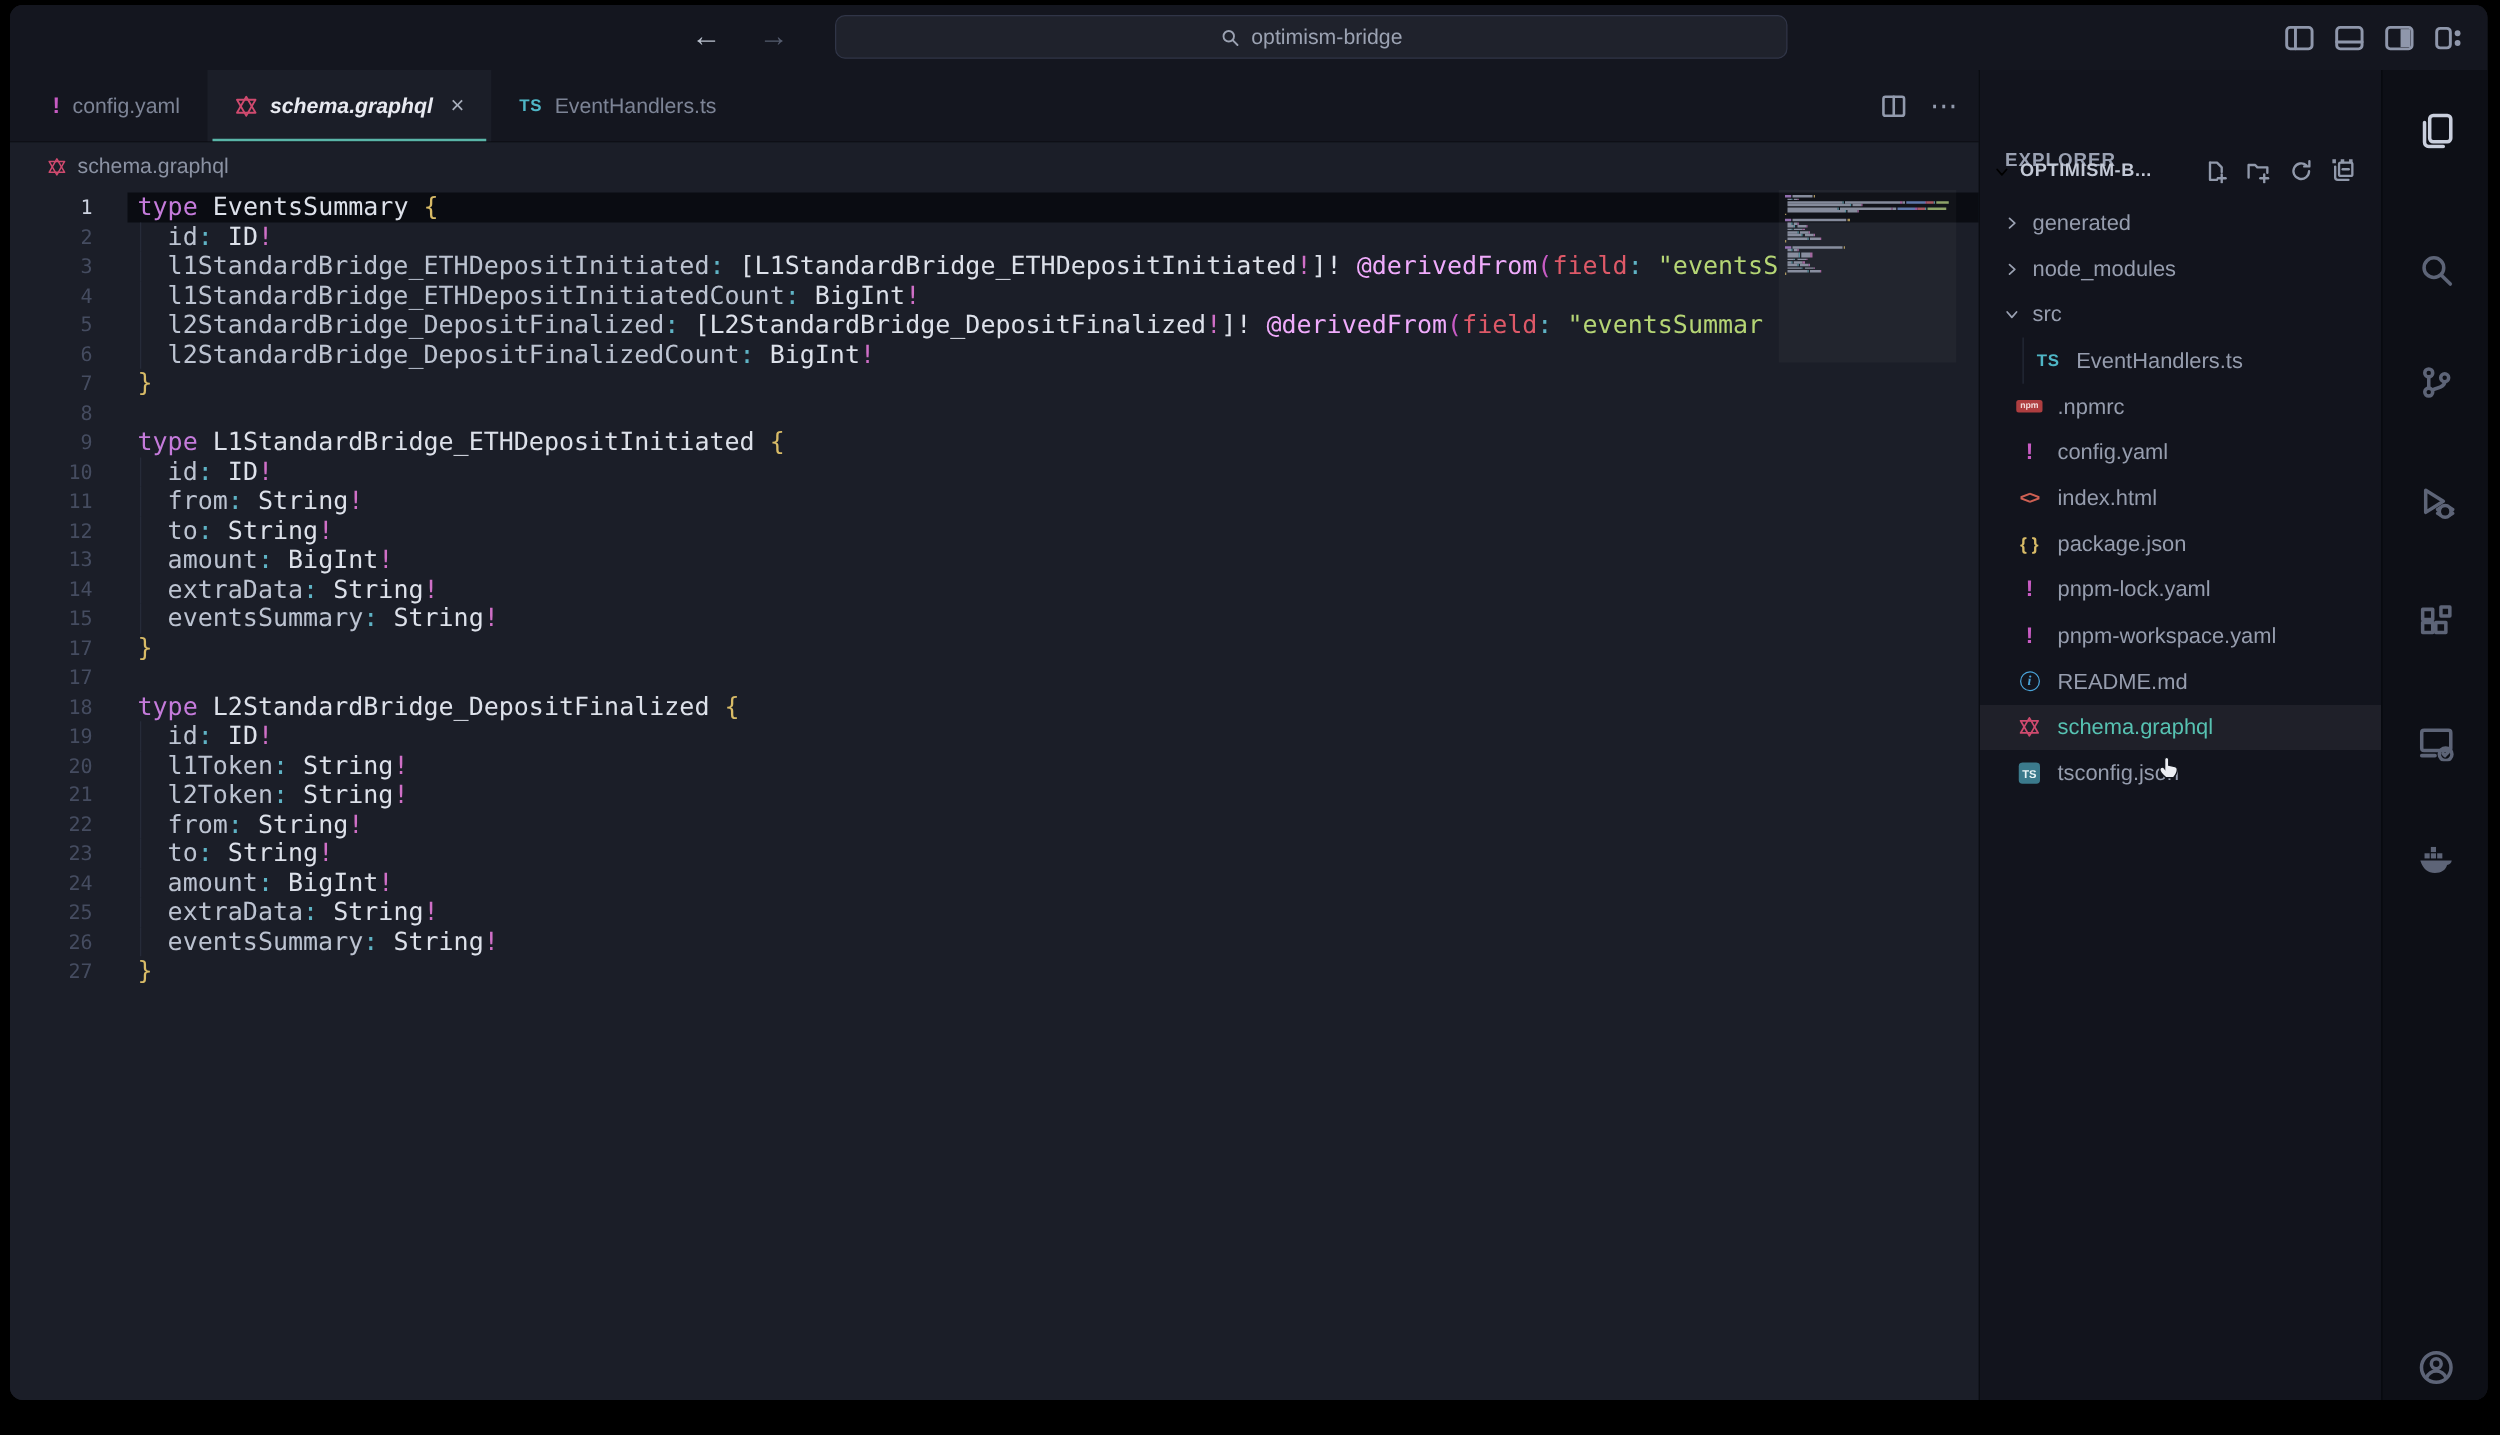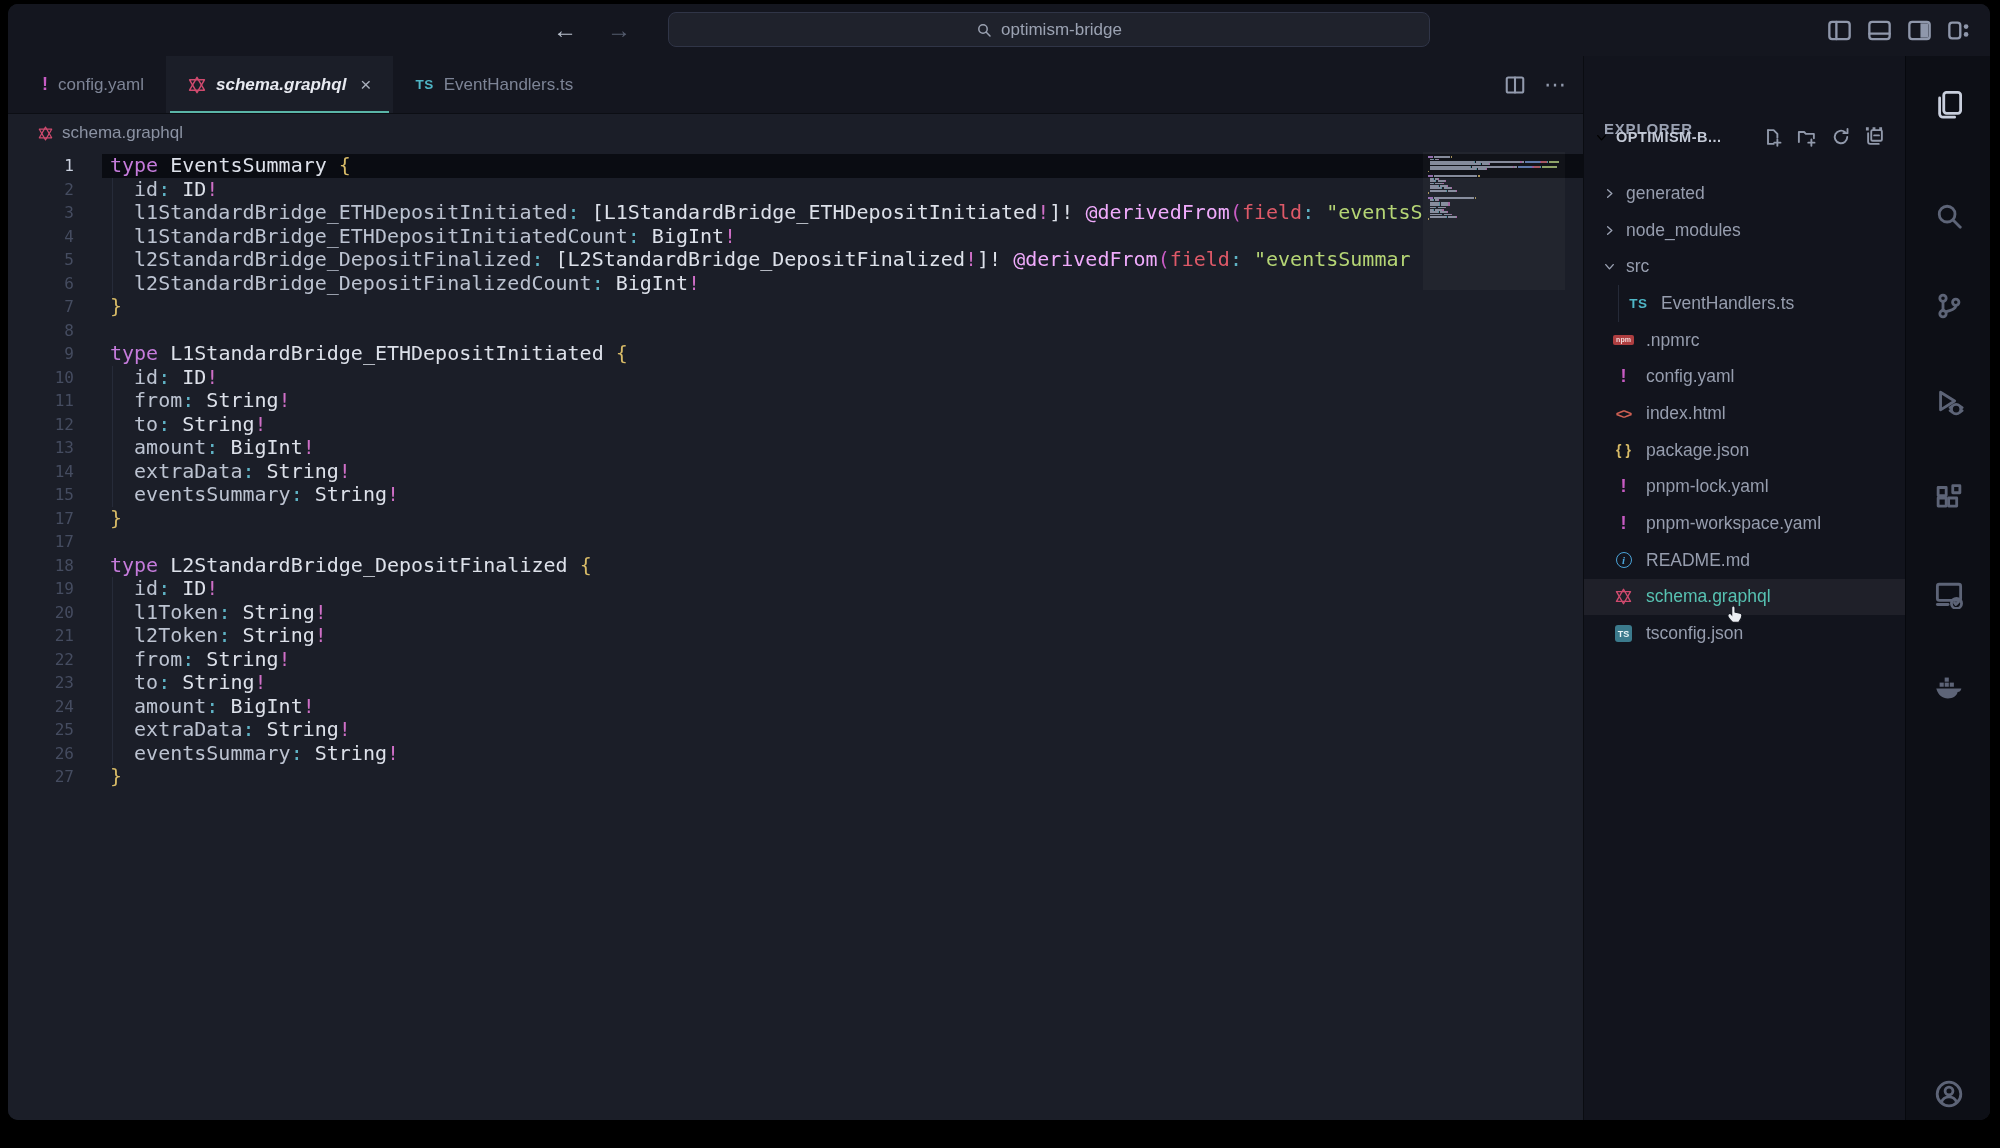--- a/index.html
+++ b/index.html
@@ -54,21 +54,21 @@
   
   .sidebar{position:absolute;left:1575px;top:52px;width:322px;bottom:0;background:#12141d;
     border-left:1px solid #0a0c11;box-sizing:border-box;}
   .sb-title{position:absolute;left:0;top:16px;width:100%;height:34px;display:flex;align-items:center;
     padding:0 20px;box-sizing:border-box;color:#9aa1b2;font-size:15px;font-weight:600;letter-spacing:0.8px;margin-top:39px;}
   .sb-title .spacer{flex:1;}
   .sb-section{position:absolute;left:0;top:62px;width:100%;height:38px;display:flex;align-items:center;
     padding:0 20px 0 10px;box-sizing:border-box;gap:7px;}
   .section-label{font-size:14.5px;font-weight:700;color:#c3c9d6;letter-spacing:0.5px;white-space:nowrap;}
   .section-actions{margin-left:auto;display:flex;gap:14px;color:#9199ab;align-items:center;}
-  .sb-tree{position:absolute;left:0;top:119px;width:100%;}
+  .sb-tree{position:absolute;left:0;top:104px;width:100%;}
   .tree-row{height:36.7px;display:flex;align-items:center;font-size:17.5px;color:#969dae;
     padding-left:26px;box-sizing:border-box;position:relative;}
   .tree-row.folder{padding-left:18px;}
   .tree-row.folder .chev{margin-right:9px;display:flex;color:#9aa1b2;}
   .tree-row .icon-box{width:27px;display:flex;justify-content:center;margin-right:9px;flex:none;}
   .tree-row.nested{padding-left:41px;}
   .tree-row.nested::before{content:"";position:absolute;left:34px;top:0;bottom:0;border-left:1px solid #252a38;}
   .tree-row.selected{background:rgba(255,255,255,0.055);color:#57c2b2;}
   .ticon{font-weight:700;font-family:"Liberation Sans",sans-serif;}
   .ticon-excl{color:#c75bc3;font-size:18px;}

